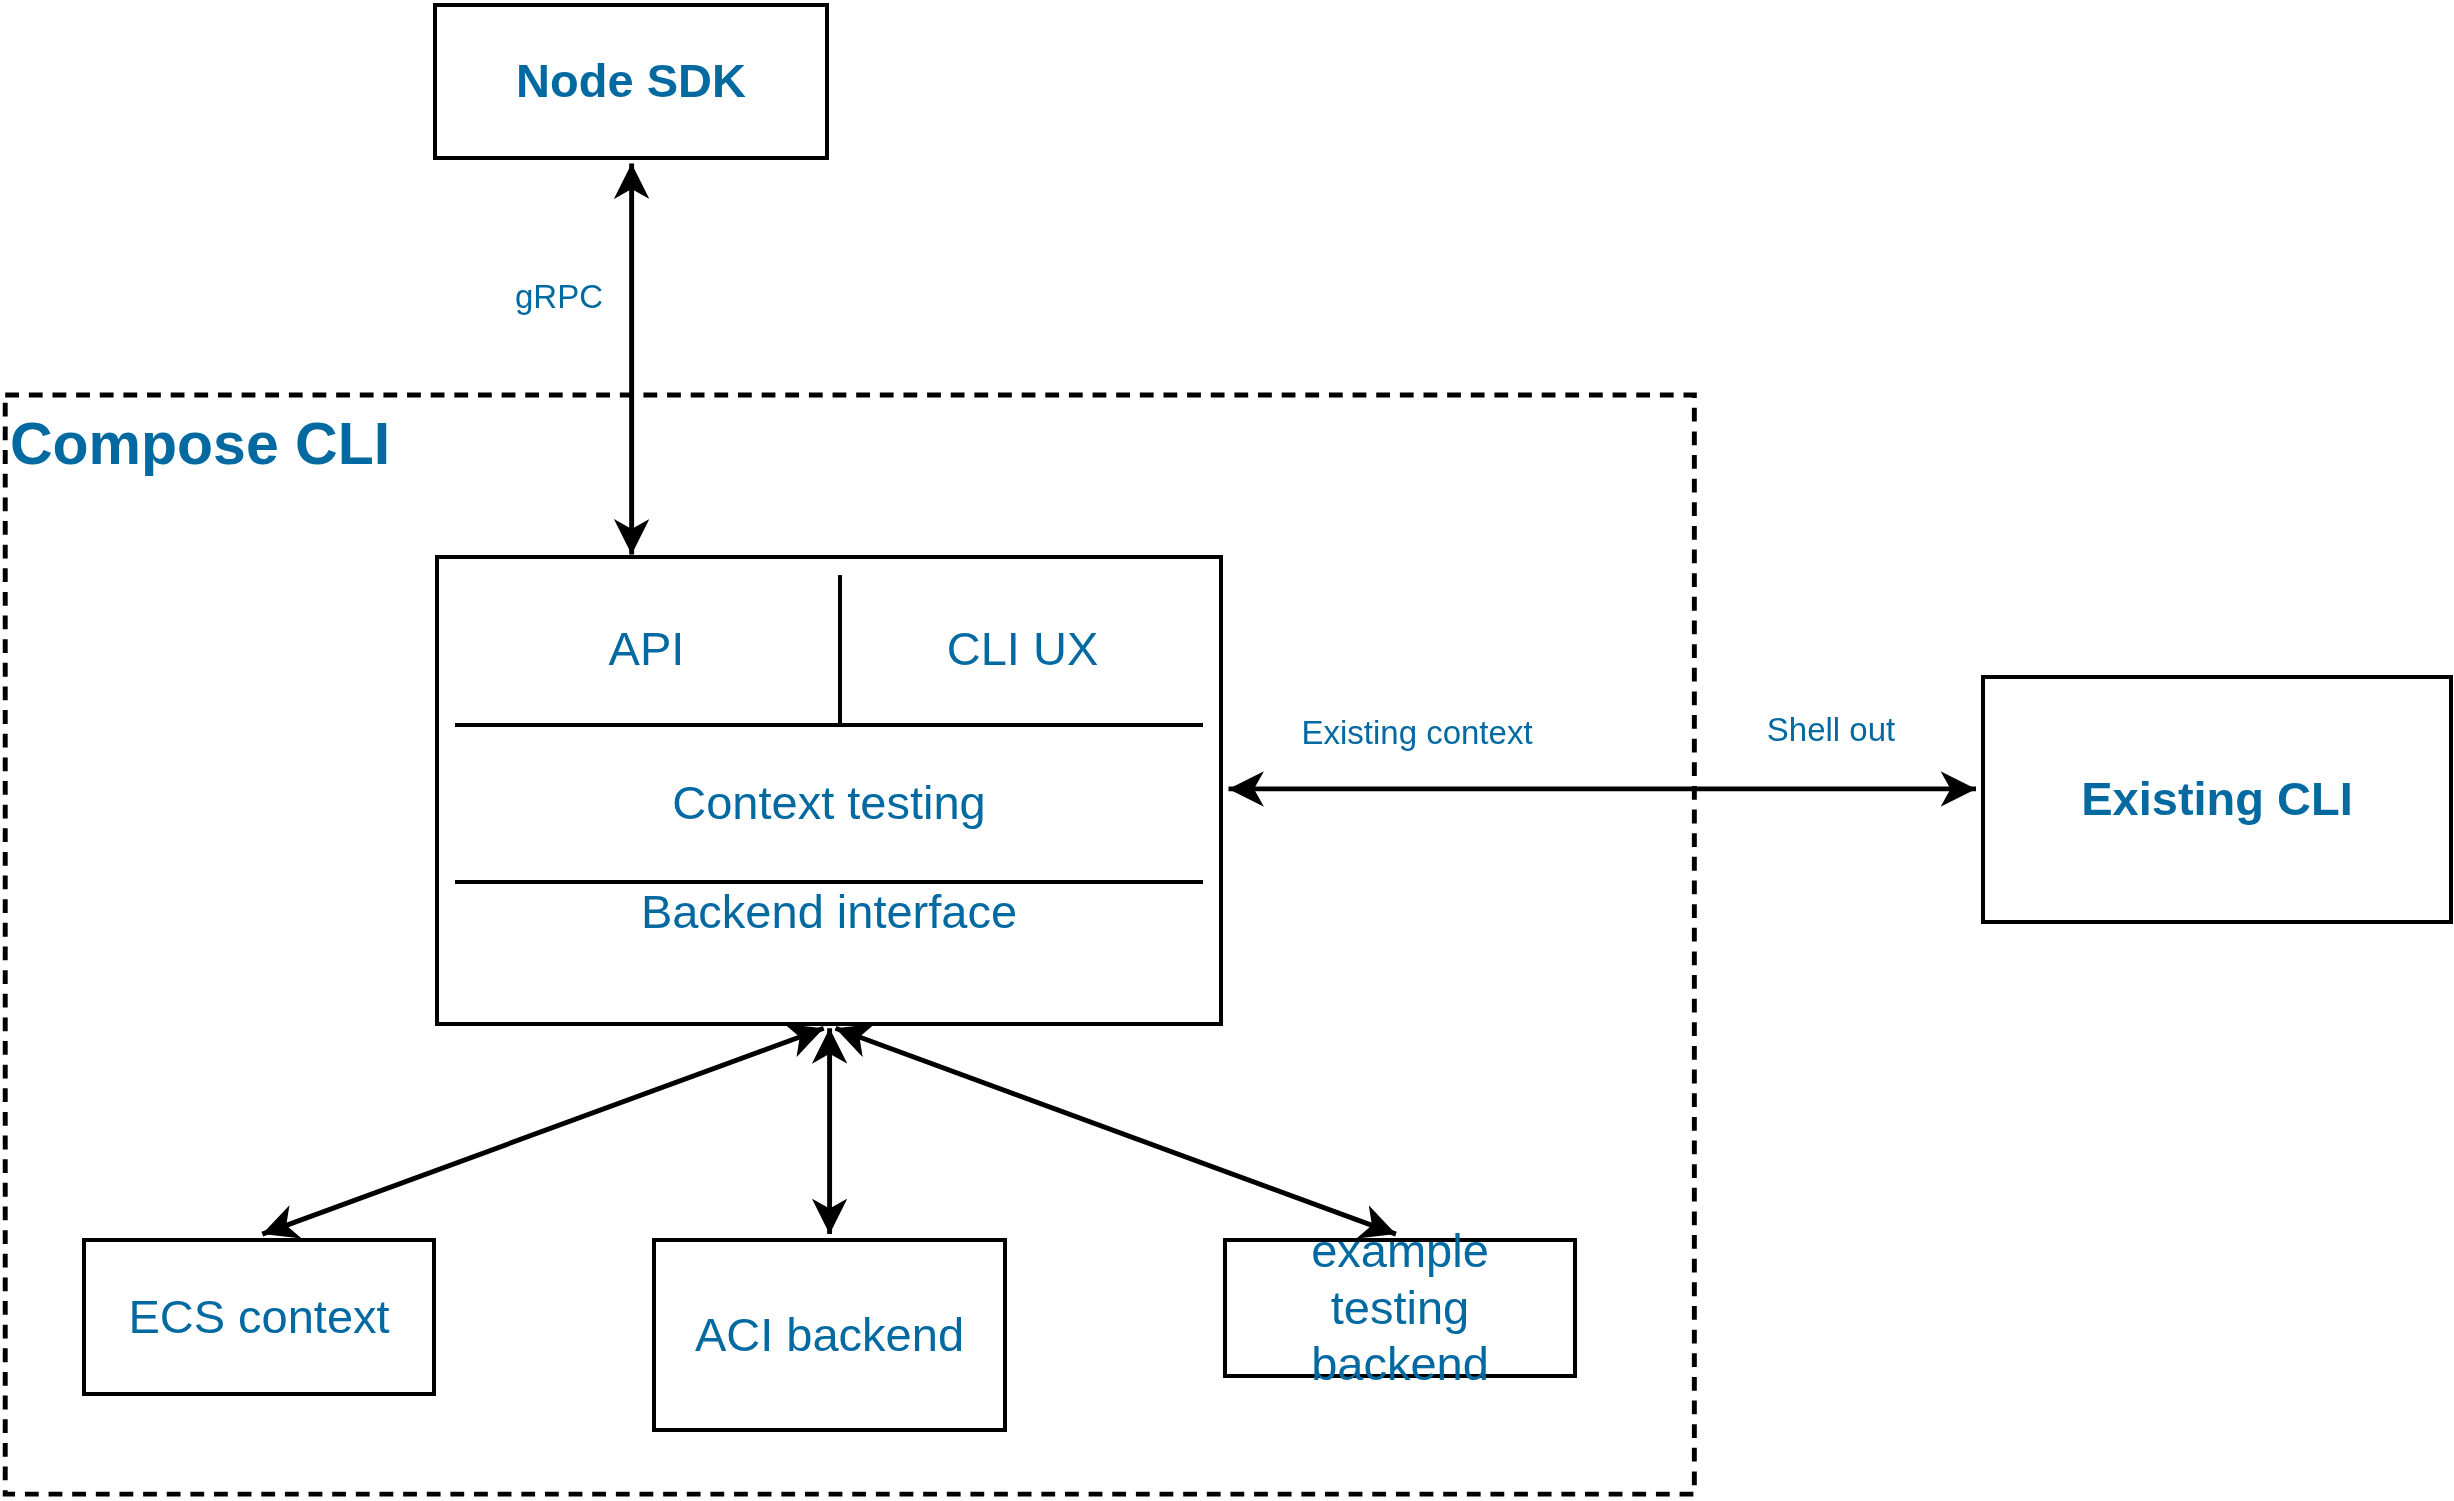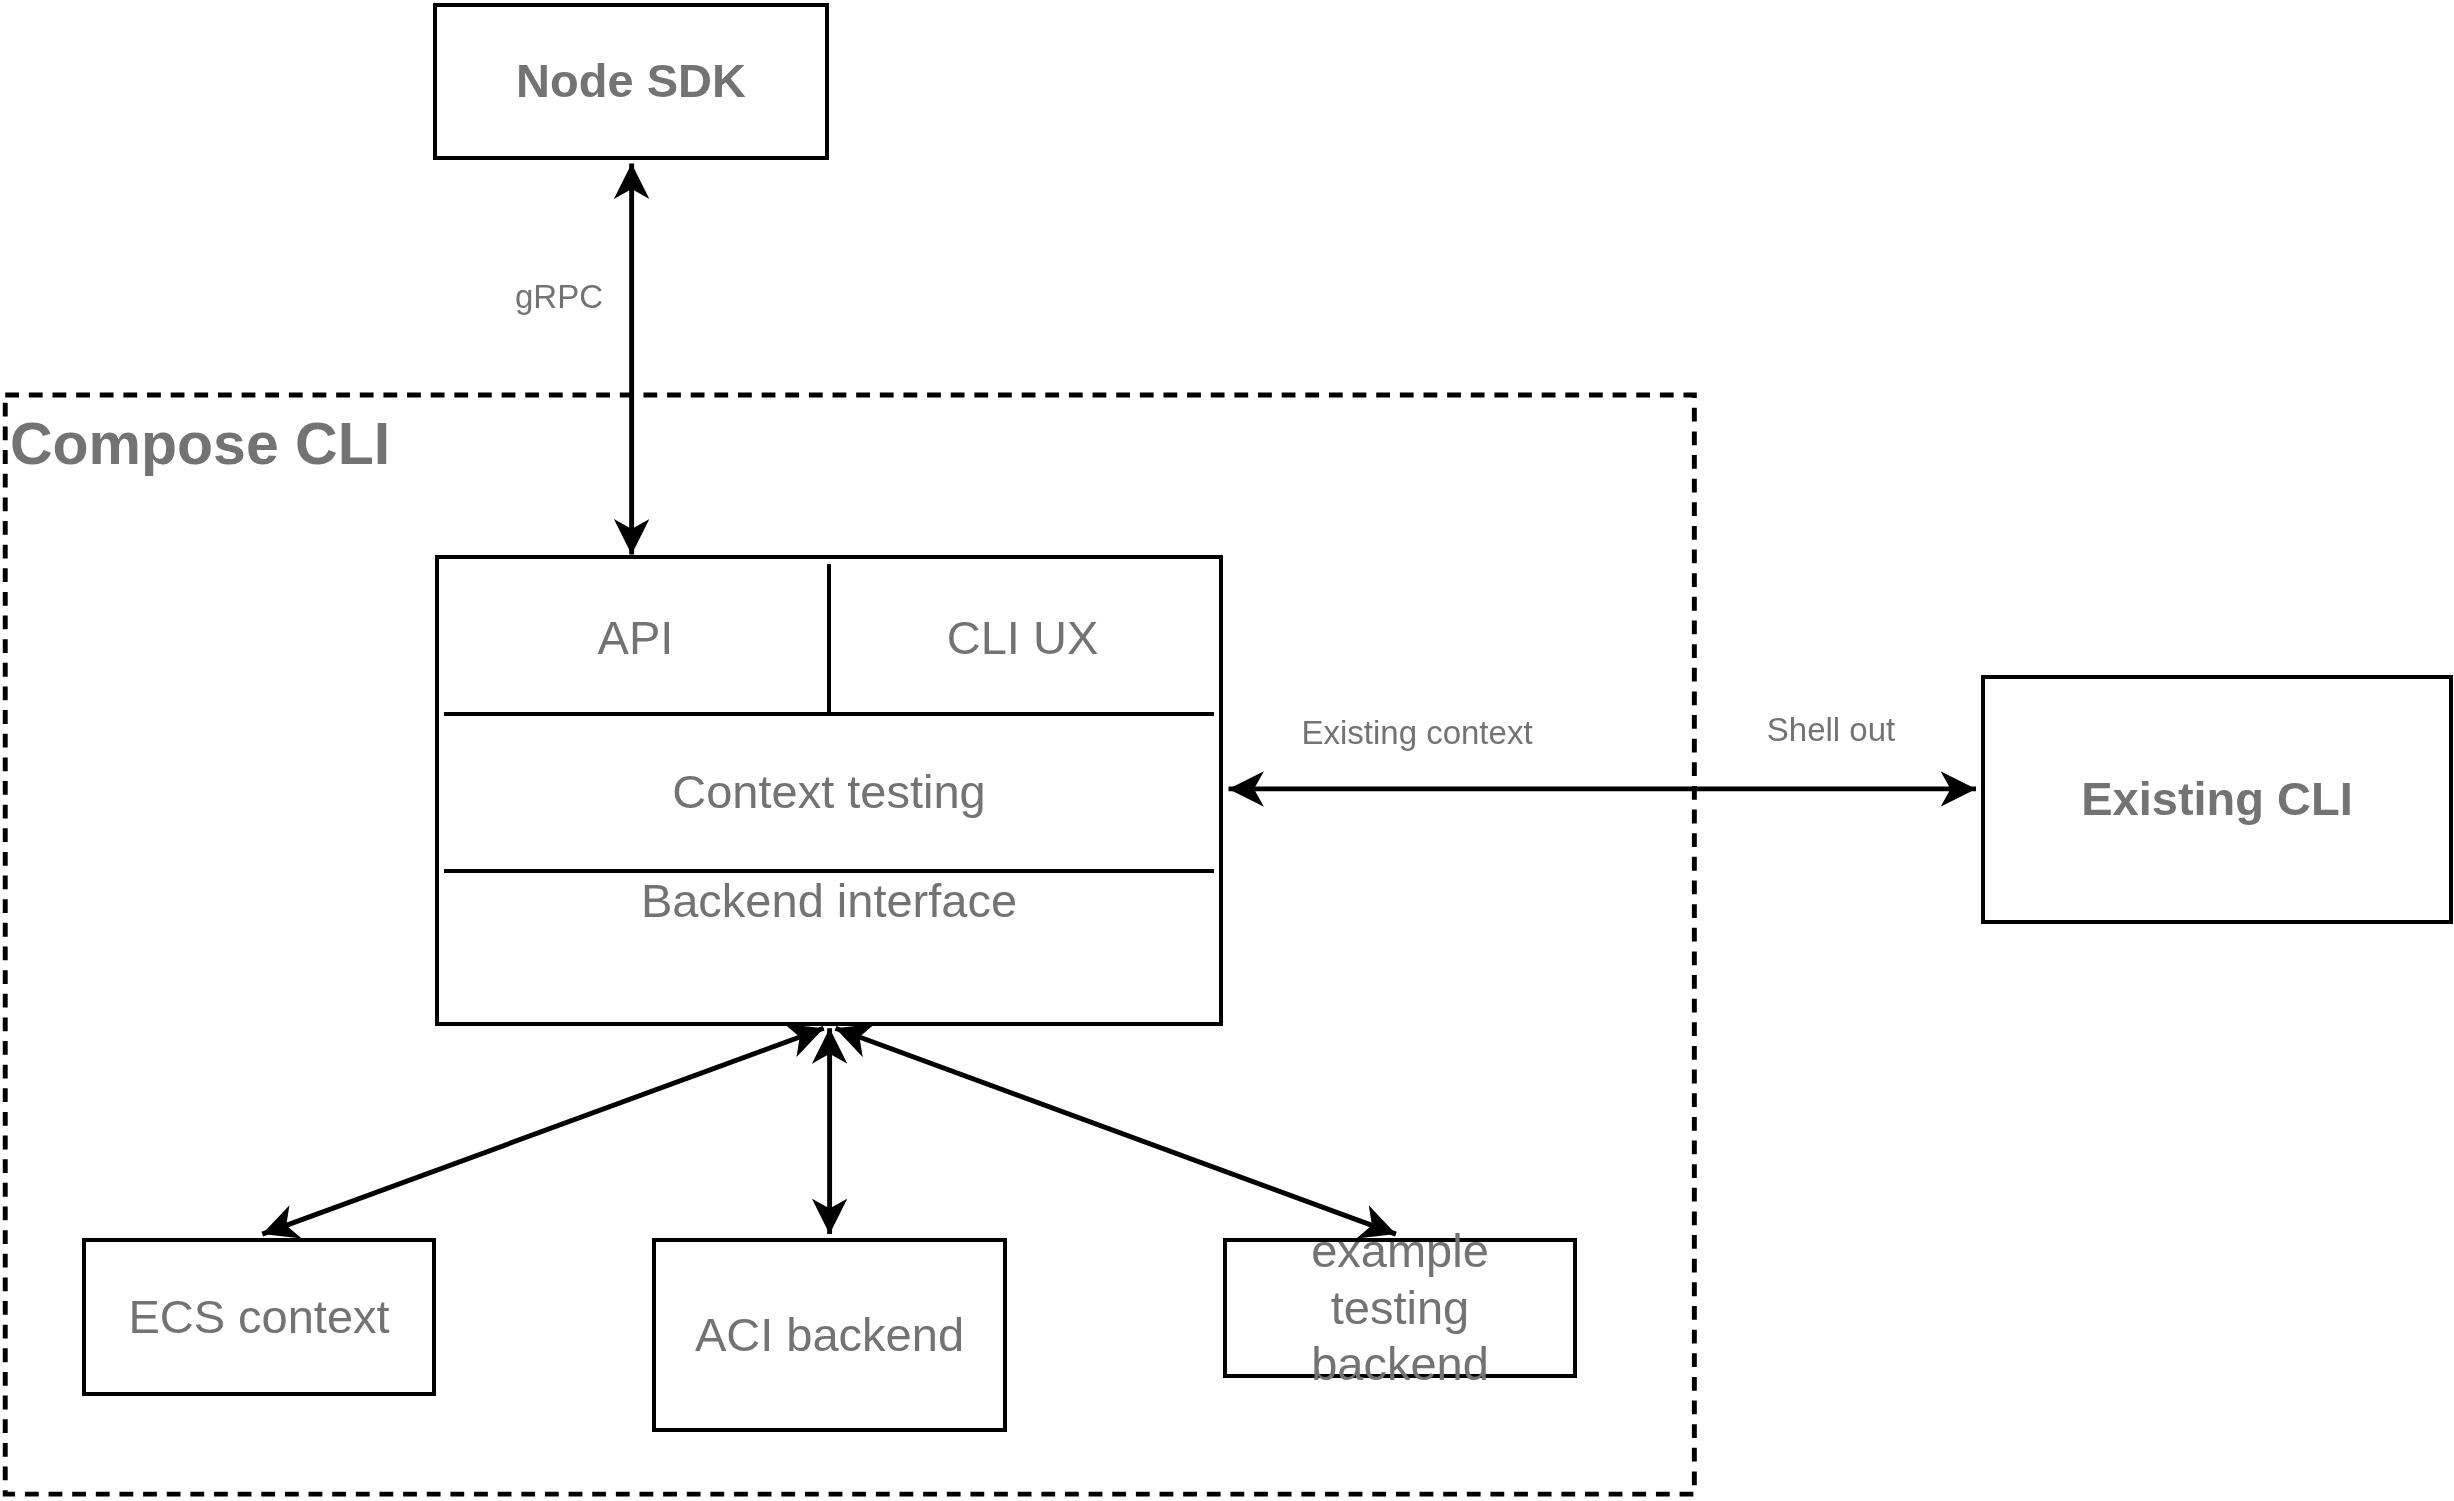--- a/index.html
+++ b/index.html
@@ -2,21 +2,21 @@
 <html><head>
 <meta charset="utf-8">
 <style>
   html, body { margin: 0; padding: 0; background: #ffffff; }
   #canvas {
     position: relative;
     width: 2455px;
     height: 1501px;
     background: #ffffff;
     font-family: "Liberation Sans", "DejaVu Sans", sans-serif;
-    color: #737373;
+    color: #0369a1;
     overflow: hidden;
   }
   .box {
     position: absolute;
     box-sizing: border-box;
     border: 4.9px solid #000000;
     background: #ffffff;
     display: flex;
     align-items: center;
     justify-content: center;
@@ -75,21 +75,21 @@
 <body>
 
 <div id="canvas">
 
   <div class="box bold" id="node-sdk">
     <span>Node SDK</span>
   </div>
 
   <div id="compose-cli-label">Compose CLI</div>
 
-  <div class="box" id="stack" style="padding:5px;">
+  <div class="box" id="stack" style="padding:16px;">
     <div class="row-top">
       <div class="cell-api">
         <span>API</span>
       </div>
       <div class="cell-cliux">
         <span>CLI UX</span>
       </div>
     </div>
     <div class="row-mid">
       <span>Context testing</span>

